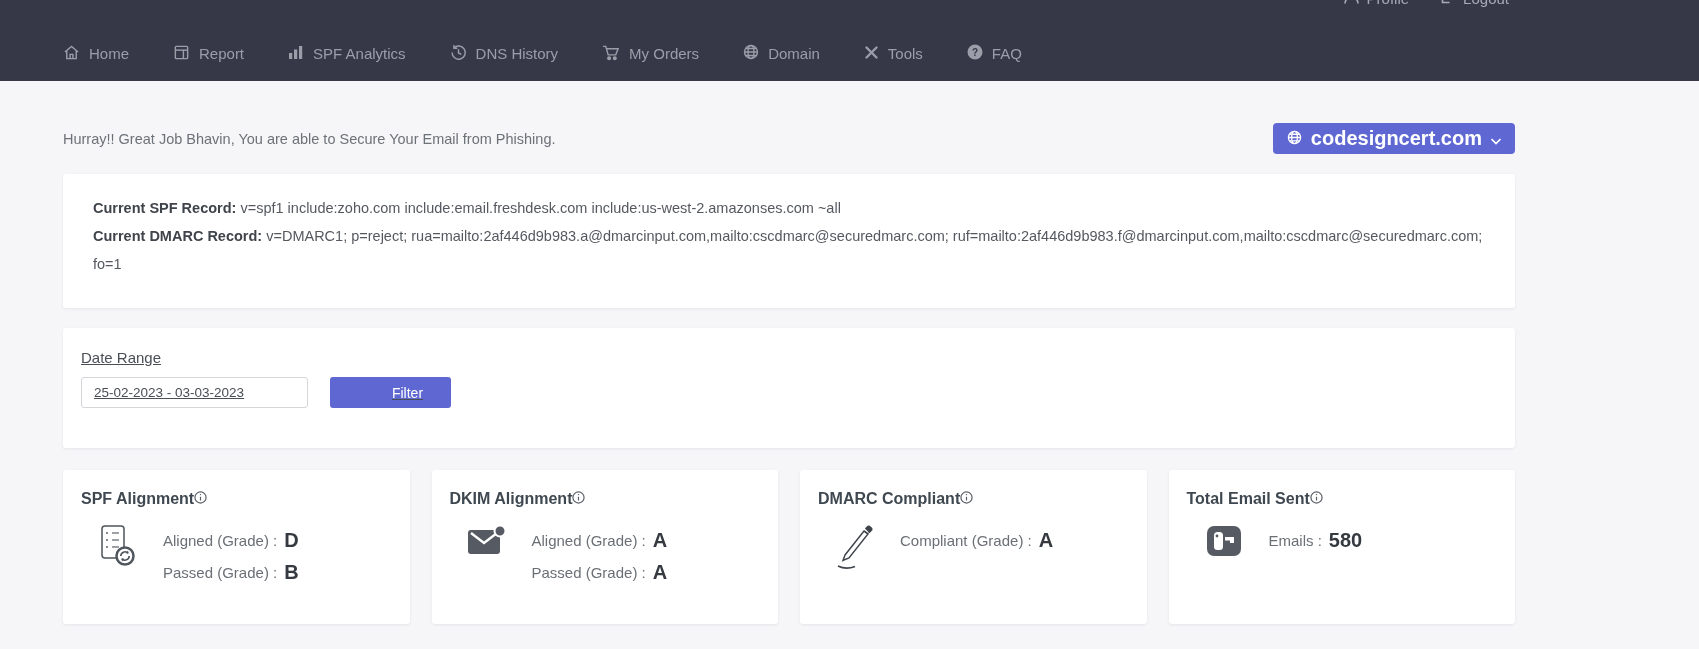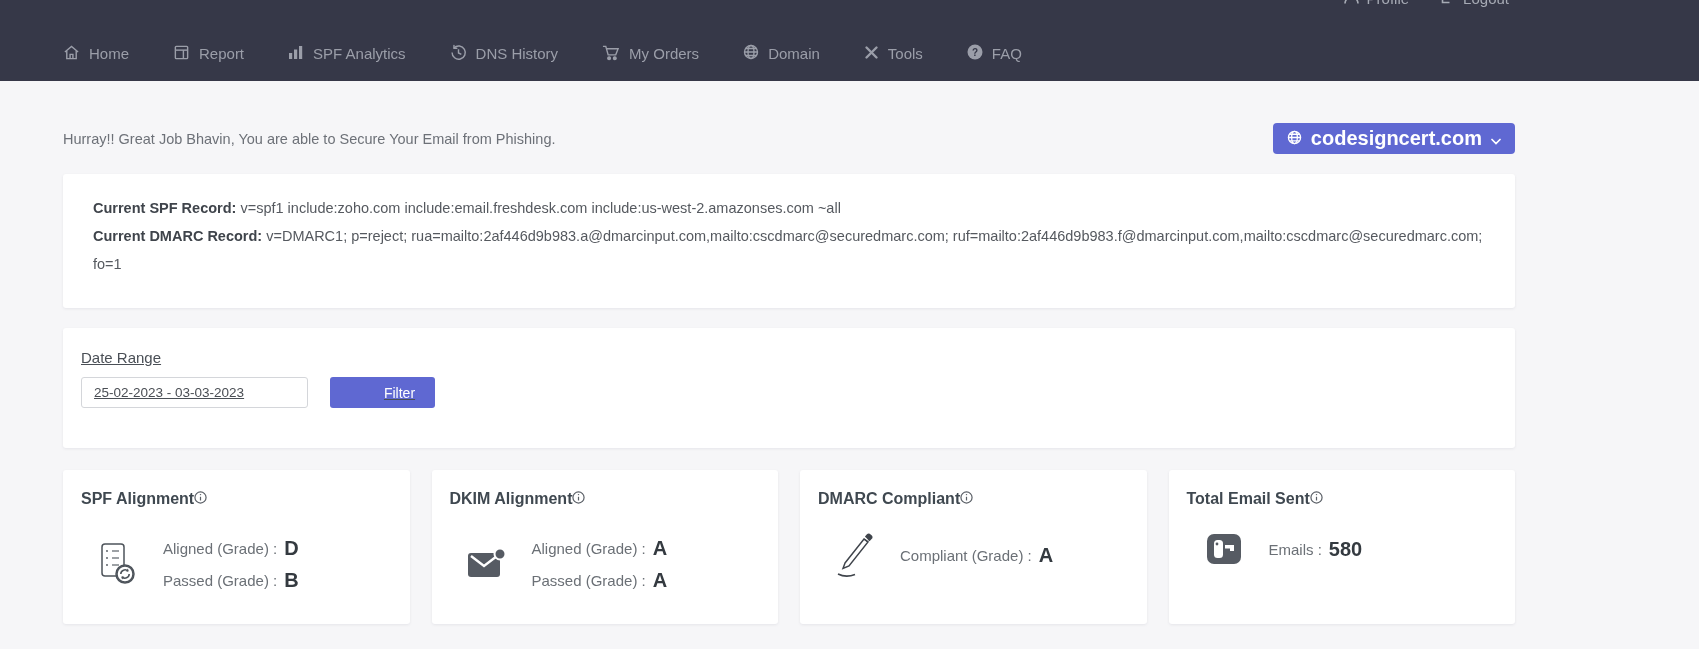--- a/index.html
+++ b/index.html
@@ -79,41 +79,41 @@
   .filter-row { margin-top:11px; display:flex; align-items:center; }
   .date-input {
     width:227px; height:31px;
     border:1px solid #d4d6da; border-radius:3px;
     padding:0 12px; font-size:13.5px; color:#4a4e54;
     font-family:"Liberation Sans","DejaVu Sans",sans-serif;
     outline:none; background:#fff;
   }
   .filter-btn {
     margin-left:22px;
-    width:105px; height:31px;
+    width:121px; height:31px;
     background:#5f68d2; color:#fff;
     border:none; border-radius:3px;
     font-size:14px; cursor:pointer;
     font-family:"Liberation Sans","DejaVu Sans",sans-serif;
     padding-left:34px;
   }
   .cards-row {
     margin-top:22px;
     display:grid;
     grid-template-columns:repeat(4,1fr);
     gap:22px;
   }
   .stat-card { height:154px; padding:20px 18px; }
   .stat-title {
     display:flex; align-items:flex-end; 
     font-size:16px; font-weight:700; color:#3f4850;
   }
   .stat-body {
-    margin-top:24px;
-    display:flex; align-items:center;
+    margin-top:16px;
+    display:flex; align-items:flex-start;
   }
   .stat-icon { width:62px; display:flex; justify-content:center; padding-left:12px; }
   .metrics { margin-left:20px; }
   .metric-row { display:flex; align-items:center; height:32px; }
   .metric-label { font-size:15px; color:#6b7076; }
   .metric-value { margin-left:7px; font-size:20px; font-weight:700; color:#343a40; }
 </style>
 </head>
 <body>
 

